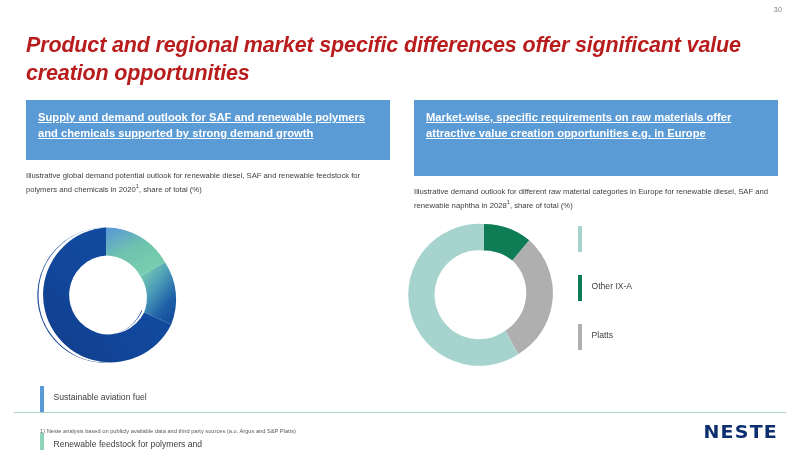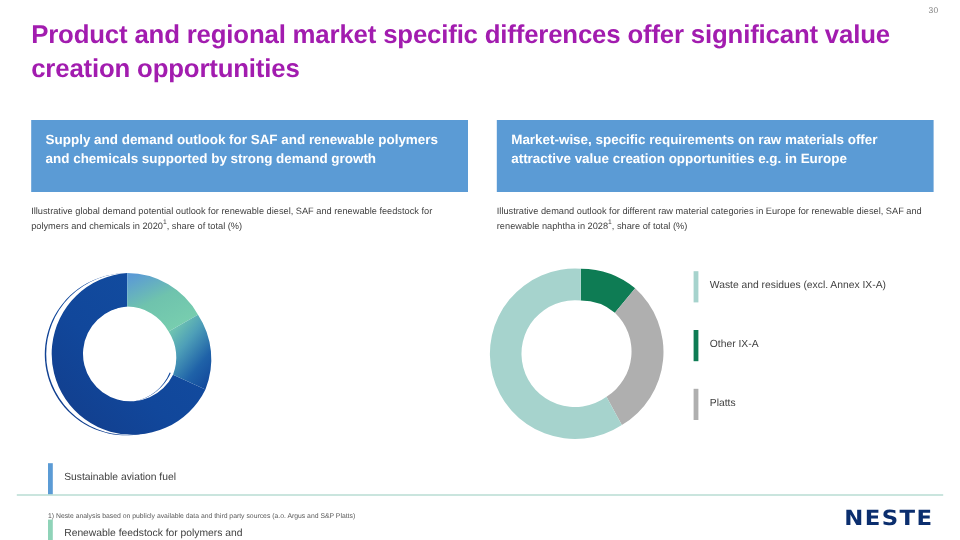--- a/index.html
+++ b/index.html
@@ -26,48 +26,50 @@
     right: 18px;
     font-size: 7px;
     color: #808080;
     letter-spacing: .2px;
   }
 
   
   .slide-title {
     position: absolute;
     left: 26px;
-    top: 16px;
+    top: 32px;
     width: 720px;
     font-size: 21.5px;
     font-weight: bold;
     line-height: 1.30;
-    color: #a21caf;
+    color: #b91c1c;
     letter-spacing: -0.15px;
+    font-style: italic;
   }
 
   
   .col {
     position: absolute;
     top: 100px;
   }
   .col-left  { left: 26px;  width: 364px; }
   .col-right { left: 414px; width: 364px; }
 
   .banner {
     background: #5B9BD5;
     color: #ffffff;
     font-size: 11.2px;
     font-weight: bold;
     line-height: 1.45;
     padding: 9px 12px 10px 12px;
     box-sizing: border-box;
+    text-decoration: underline;
   }
   .banner-left  { height: 60px; }
-  .banner-right { height: 60px; }
+  .banner-right { height: 76px; }
 
   .subtitle {
     margin-top: 10px;
     font-size: 7.7px;
     line-height: 1.55;
     color: #404040;
   }
   .subtitle sup { font-size: 5.6px; vertical-align: super; }
 
   
@@ -256,21 +258,20 @@
         <path d="M 114.2 139.2
                  A 71 71 0 1 1 80 9
                  L 80 35.5
                  A 44.5 44.5 0 1 0 101.4 115.6 Z" fill="#A6D3CD"></path>
       </svg>
     </div>
 
     <div class="legend legend-right">
       <div class="legend-item">
         <span class="legend-swatch" style="background:#A6D3CD"></span>
-        <span class="legend-label">Waste and residues (excl. Annex IX-A)</span>
       </div>
       <div class="legend-item">
         <span class="legend-swatch" style="background:#0E7C54"></span>
         <span class="legend-label">Other IX-A</span>
       </div>
       <div class="legend-item">
         <span class="legend-swatch" style="background:#AFAFAF"></span>
         <span class="legend-label">Platts</span>
       </div>
     </div>

